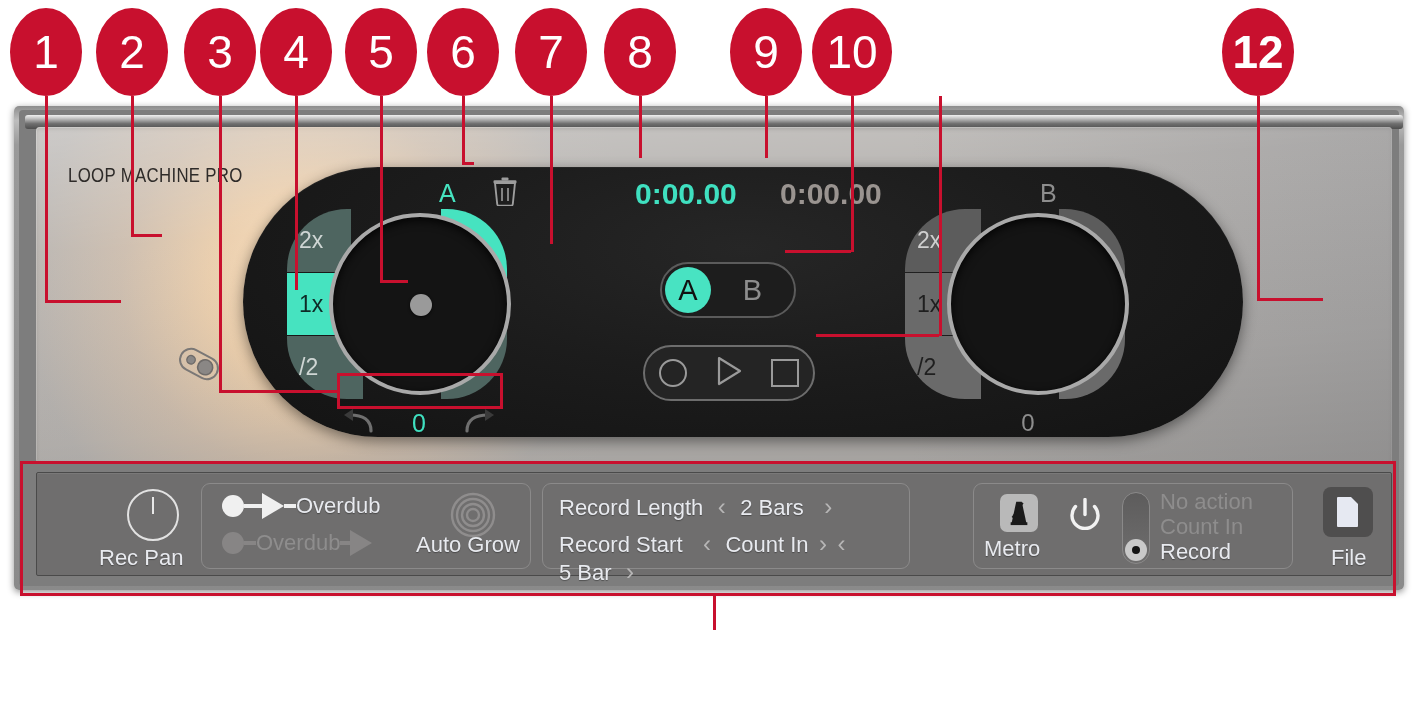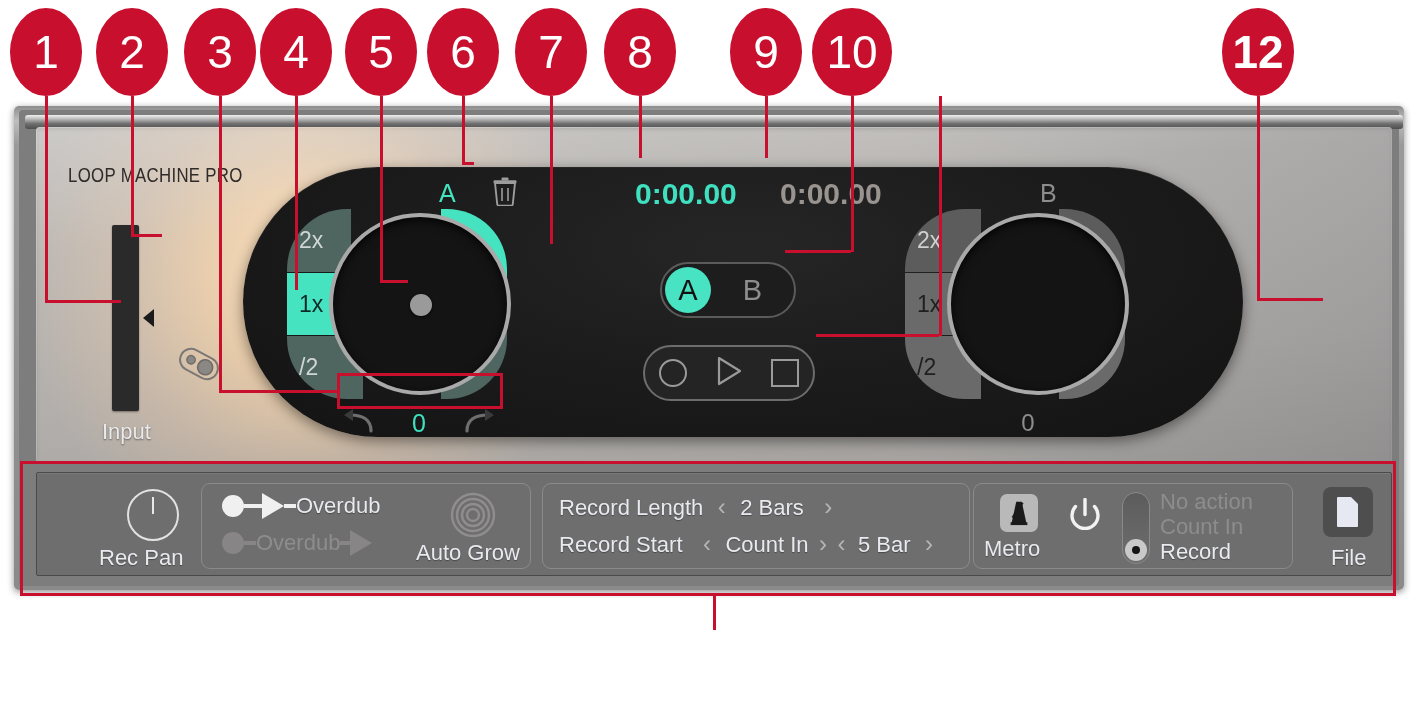--- a/index.html
+++ b/index.html
@@ -143,25 +143,20 @@
   <div class="device-inner">
     <div class="bevel"></div>
 
     <div class="panel">
       <div class="panel-glow"></div>
       <div class="panel-rightshade"></div>
       <div class="panel-sheen"></div>
 
       <div class="brand">LOOP MACHINE PRO</div>
 
-      <div class="fader" style="left:62px;top:98px;width:110px;height:230px;">
-        <div class="fader-track" style="left:14px;top:0;height:186px;"></div>
-        <div class="fader-marker" style="left:45px;top:84px;"></div>
-        <div class="fader-label" style="left:4px;top:194px;">Input</div>
-      </div>
 
       <div class="conn-icon">
         <svg viewBox="0 0 46 38" width="46" height="38">
           <g transform="rotate(28 23 19)">
             <rect x="3" y="8" width="40" height="22" rx="11" fill="none" stroke="#7b7876" stroke-width="2"></rect>
             <circle cx="14" cy="19" r="4.2" fill="#8a8785" stroke="#6e6b69" stroke-width="1.4"></circle>
             <circle cx="30" cy="19" r="7.5" fill="#8a8785" stroke="#6e6b69" stroke-width="1.6"></circle>
           </g>
         </svg>
       </div>
@@ -269,25 +264,25 @@
         </div>
         <div style="position:absolute;left:230px;top:8px;width:96px;height:74px;">
           <div style="position:absolute;left:18px;top:0px;">
             <svg viewBox="0 0 46 46" width="46" height="46">
               <circle cx="23" cy="23" r="21" fill="none" stroke="#8f8d8d" stroke-width="2.4"></circle>
               <circle cx="23" cy="23" r="16" fill="none" stroke="#8f8d8d" stroke-width="2.4"></circle>
               <circle cx="23" cy="23" r="11" fill="none" stroke="#8f8d8d" stroke-width="2.4"></circle>
               <circle cx="23" cy="23" r="6" fill="none" stroke="#8f8d8d" stroke-width="2.4"></circle>
             </svg>
           </div>
-          <div class="tb-lab" style="position:absolute;left:-16px;top:48px;text-align:center;">Auto Grow</div>
-        </div>
-      </div>
-
-      <div class="tb-group" style="left:505px;top:10px;width:428px;height:86px;">
+          <div class="tb-lab" style="position:absolute;left:-16px;top:40px;text-align:center;">Auto Grow</div>
+        </div>
+      </div>
+
+      <div class="tb-group" style="left:505px;top:10px;width:368px;height:86px;">
         <div style="position:absolute;left:16px;top:9px;height:30px;">
           <span class="tb-lab">Record Length</span>
           <span class="tb-arrow" style="margin:0 10px;">‹</span>
           <span class="tb-lab">2 Bars</span>
           <span class="tb-arrow" style="margin-left:16px;">›</span>
         </div>
         <div style="position:absolute;left:16px;top:46px;height:30px;">
           <span class="tb-lab">Record Start</span>
           <span class="tb-arrow" style="margin:0 10px 0 16px;">‹</span>
           <span class="tb-lab">Count In</span>

